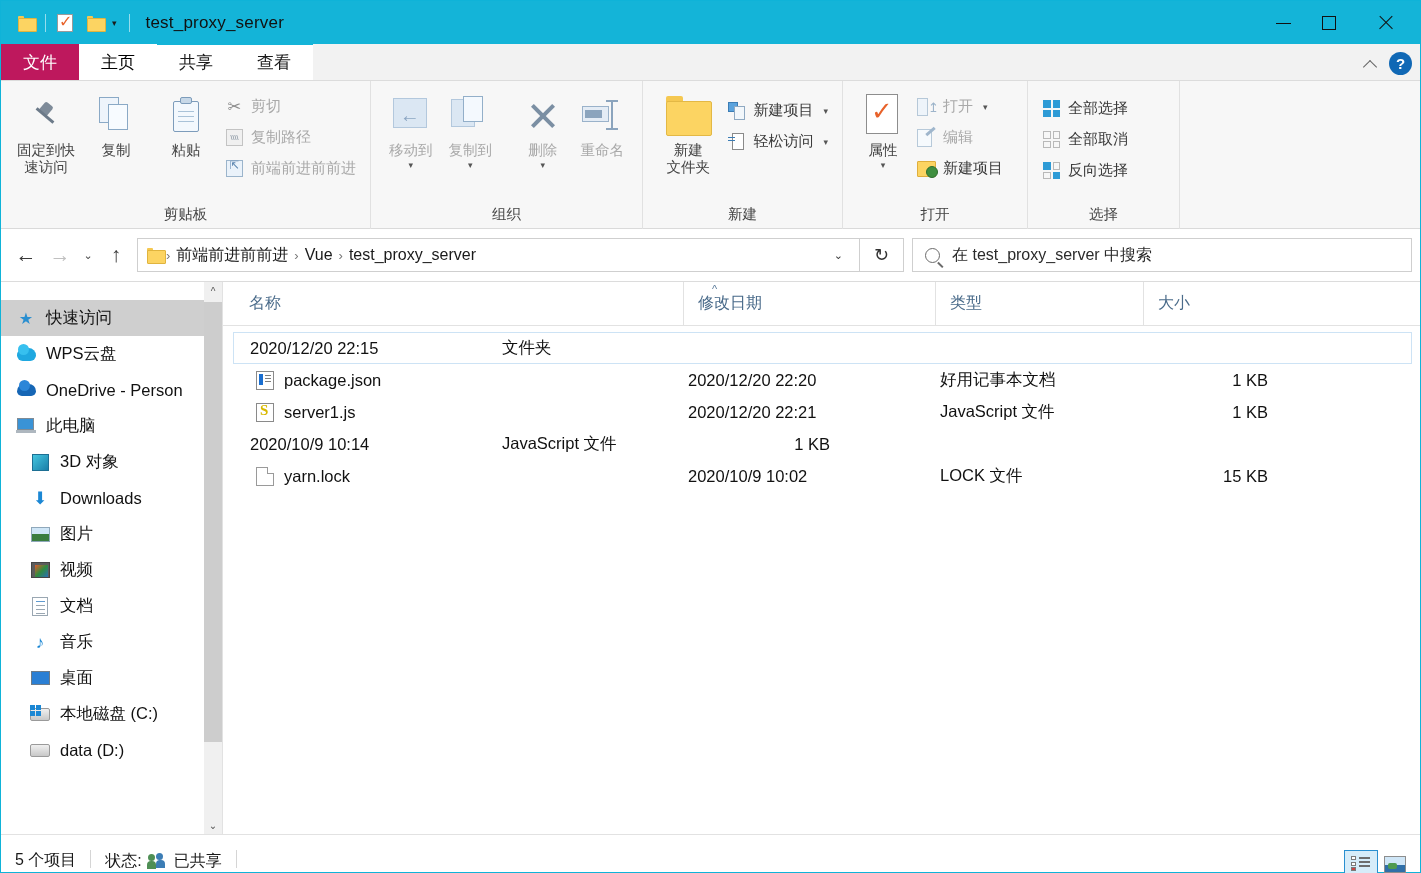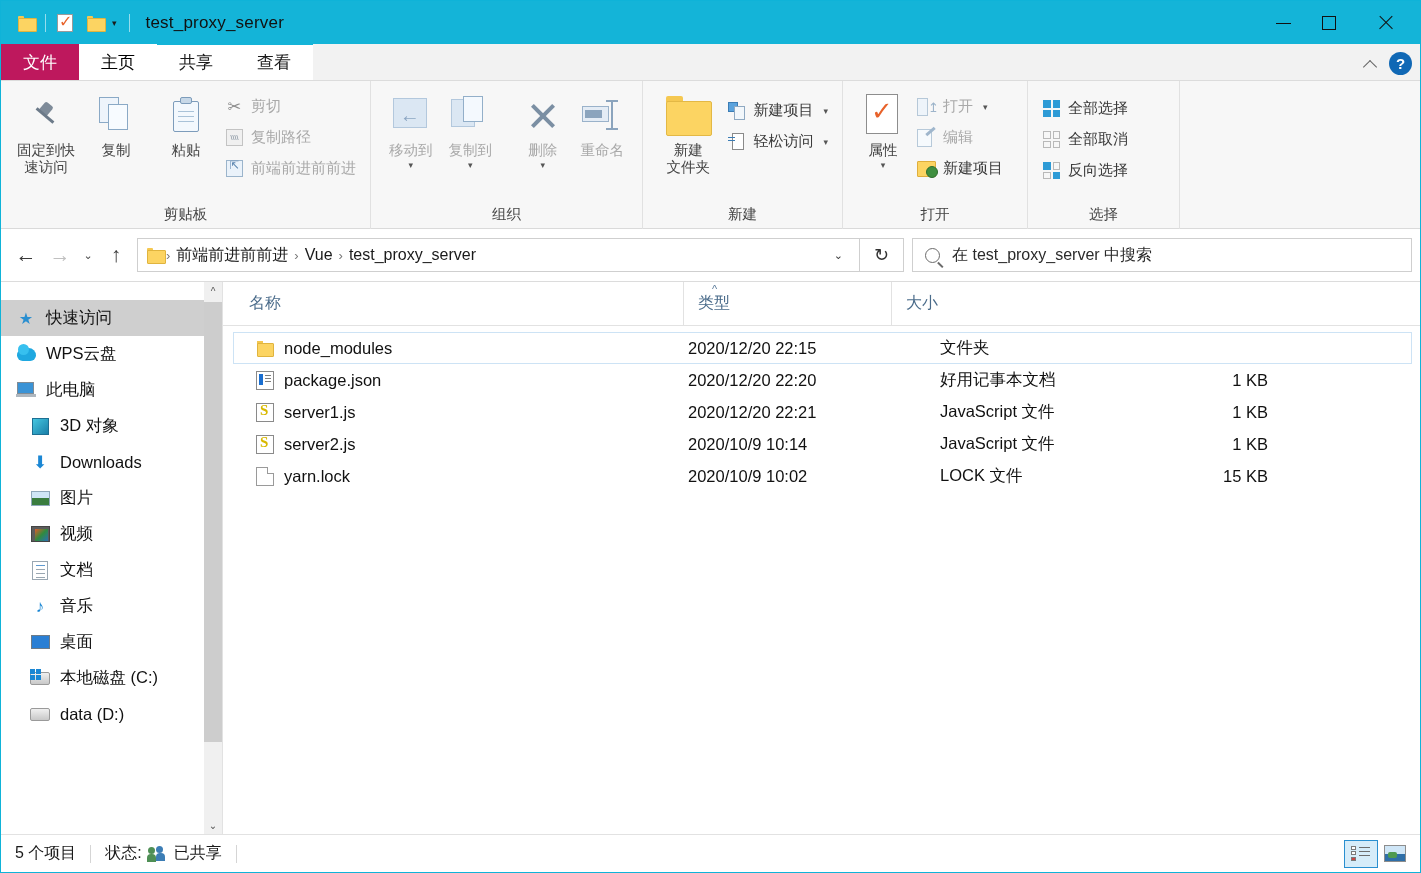--- a/index.html
+++ b/index.html
@@ -280,21 +280,21 @@
      background:#7f7f7f; box-shadow:0 3px 0 #7f7f7f, 0 6px 0 #7f7f7f; }
   .fico.js { background:#fff; border:1.3px solid #8a8a8a; }
   .fico.js:before { content:"S"; position:absolute; left:3px; top:-2px; font-size:15px;
      color:#d8b800; font-weight:bold; font-family:"Liberation Serif", serif; }
   .fico.plain { background:#fff; border:1.3px solid #9a9a9a; }
   .fico.plain:after { content:""; position:absolute; right:-1px; top:-1px; width:6px; height:6px;
      background:#fff; border-left:1.3px solid #9a9a9a; border-bottom:1.3px solid #9a9a9a; }
 
   
   .statusbar { flex:0 0 38px; height:38px; border-top:1px solid #e2e2e2; display:flex;
-      align-items:center; padding:0 8px 0 14px; background:#fff; }
+      padding:15px 8px 0 14px; background:#fff; }
   .st-item { font-size:16px; color:#1a1a1a; padding-right:14px; }
   .st-sep { width:1px; height:18px; background:#d5d5d5; margin-right:14px; }
   .st-shared { display:flex; align-items:center; gap:6px; font-size:16px; color:#1a1a1a; }
   .people { width:20px; height:16px; position:relative; }
   .people .h1,.people .h2 { position:absolute; width:7px; height:7px; border-radius:50%; }
   .people .h1 { left:0; top:1px; background:#4f8f55; }
   .people .h2 { left:8px; top:0px; background:#3c7db5; }
   .people .b1,.people .b2 { position:absolute; width:9px; height:8px;
       border-radius:4px 4px 0 0; }
   .people .b1 { left:-1px; top:8px; background:#4f8f55; }
@@ -623,20 +623,26 @@
         <span>快速访问</span>
       </div>
       <div class="navitem indent0">
         <div class="nico">
             <div class="cloud1"></div>
           </div>
         <span>WPS云盘</span>
       </div>
       <div class="navitem indent0">
         <div class="nico">
+            <div class="cloud2"></div>
+          </div>
+        <span>OneDrive - Person</span>
+      </div>
+      <div class="navitem indent0">
+        <div class="nico">
           <div class="pcico">
               <div class="scr"></div>
               <div class="bs"></div>
             </div>
         </div>
         <span>此电脑</span>
       </div>
       <div class="navitem indent2">
         <div class="nico">
             <div class="cube"></div>
@@ -706,30 +712,27 @@
         <div class="nsarrow">⌄</div>
       </div>
     </div>
 
     <div class="pane-divider"></div>
 
     <div class="filepane">
       <div class="sortmark">^</div>
       <div class="colheads">
         <div class="ch name">名称</div>
+        <div class="ch date">修改日期</div>
         <div class="ch type">类型</div>
         <div class="ch size">大小</div>
       </div>
       <div class="rows">
 
         <div class="row focus">
-          <div class="cell name">
-            <div class="fico folder"></div>
-            <span>node_modules</span>
-          </div>
           <div class="cell date">2020/12/20 22:15</div>
           <div class="cell type">文件夹</div>
           <div class="cell size"></div>
         </div>
 
         <div class="row">
           <div class="cell name">
             <div class="fico json"></div>
             <span>package.json</span>
           </div>
@@ -742,24 +745,20 @@
           <div class="cell name">
             <div class="fico js"></div>
             <span>server1.js</span>
           </div>
           <div class="cell date">2020/12/20 22:21</div>
           <div class="cell type">JavaScript 文件</div>
           <div class="cell size">1 KB</div>
         </div>
 
         <div class="row">
-          <div class="cell name">
-            <div class="fico js"></div>
-            <span>server2.js</span>
-          </div>
           <div class="cell date">2020/10/9 10:14</div>
           <div class="cell type">JavaScript 文件</div>
           <div class="cell size">1 KB</div>
         </div>
 
         <div class="row">
           <div class="cell name">
             <div class="fico plain"></div>
             <span>yarn.lock</span>
           </div>

